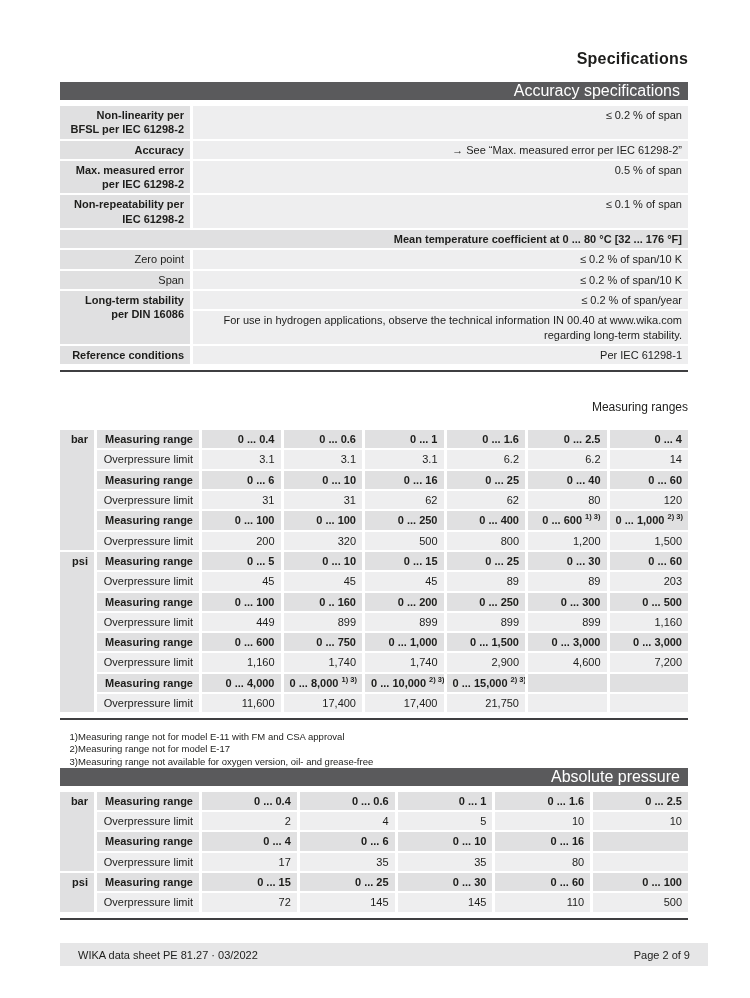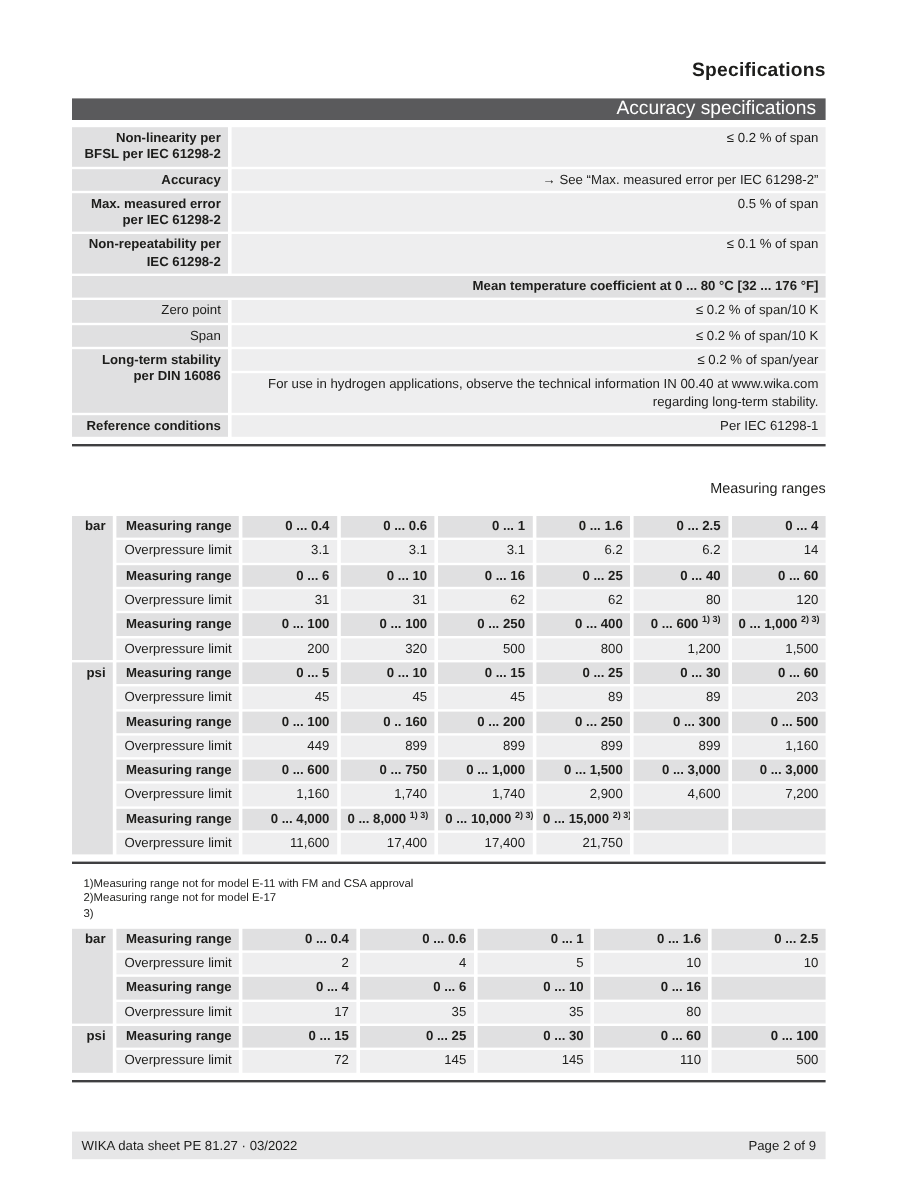--- a/index.html
+++ b/index.html
@@ -38,21 +38,21 @@
   sup { font-size: 7.5px; line-height: 0; }
 
   .footnotes { margin-top: 11px; font-size: 9.5px; line-height: 1.28; color: #1d1d1b; }
   .fn-row { display: flex; }
   .fn-num { width: 18px; flex: 0 0 18px; }
 
   .footer {
     position: absolute; left: 60px; top: 943px; width: 612px; height: 23px;
     background: var(--footer-bg, #e6e6e7);
     display: flex; justify-content: space-between; align-items: center;
-    padding: 0 8px; font-size: 11px;
+    padding: 0 18px; font-size: 11px;
   }
 </style>
 </head>
 <body>
 
 <div class="content">
 
   <h1 class="doc-title">Specifications</h1>
 
   <div class="tbl">
@@ -258,24 +258,26 @@
       <div class="fn-row">
         <span class="fn-num">1)</span>
         <span class="fn-text">Measuring range not for model E-11 with FM and CSA approval</span>
       </div>
       <div class="fn-row">
         <span class="fn-num">2)</span>
         <span class="fn-text">Measuring range not for model E-17</span>
       </div>
       <div class="fn-row">
         <span class="fn-num">3)</span>
+        <span class="fn-text">Measuring range not available for oxygen version, oil- and grease-free</span>
       </div>
     </div>
 
   <div class="tbl meas">
+    <div class="tbl-header">Absolute pressure</div>
     <table>
       <colgroup>
           <col style="width:34px">
           <col style="width:102px">
           <col>
           <col>
           <col>
           <col>
           <col>
         </colgroup>

